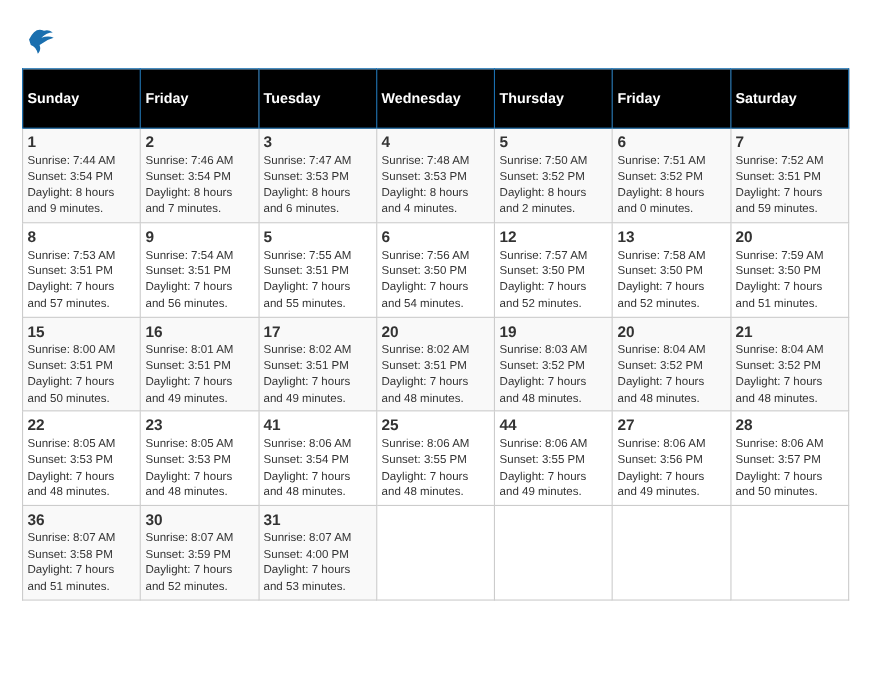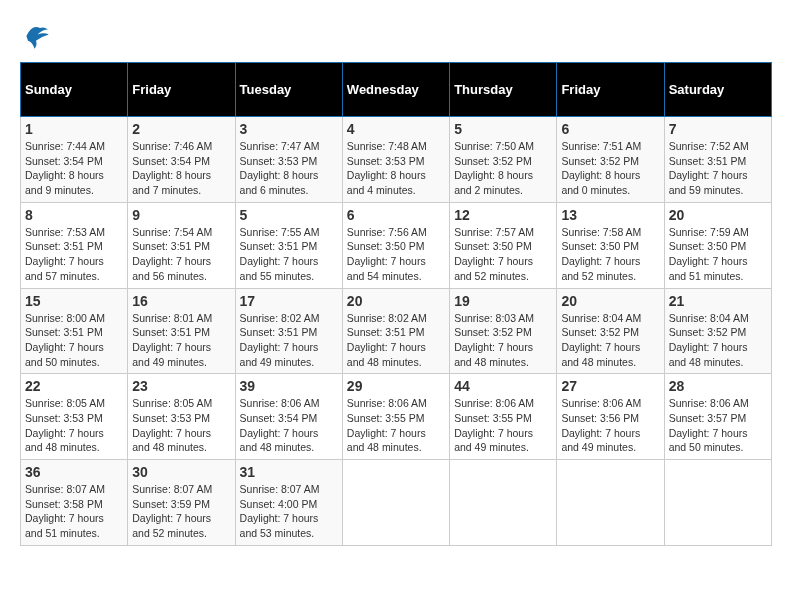--- a/index.html
+++ b/index.html
@@ -213,25 +213,25 @@
       <tr>
         <td>
           <span class="day-number">22</span>
           <div class="day-info">Sunrise: 8:05 AM<br>Sunset: 3:53 PM<br>Daylight: 7 hours and 48 minutes.</div>
         </td>
         <td>
           <span class="day-number">23</span>
           <div class="day-info">Sunrise: 8:05 AM<br>Sunset: 3:53 PM<br>Daylight: 7 hours and 48 minutes.</div>
         </td>
         <td>
-          <span class="day-number">39</span>
+          <span class="day-number">41</span>
           <div class="day-info">Sunrise: 8:06 AM<br>Sunset: 3:54 PM<br>Daylight: 7 hours and 48 minutes.</div>
         </td>
         <td>
-          <span class="day-number">29</span>
+          <span class="day-number">25</span>
           <div class="day-info">Sunrise: 8:06 AM<br>Sunset: 3:55 PM<br>Daylight: 7 hours and 48 minutes.</div>
         </td>
         <td>
           <span class="day-number">44</span>
           <div class="day-info">Sunrise: 8:06 AM<br>Sunset: 3:55 PM<br>Daylight: 7 hours and 49 minutes.</div>
         </td>
         <td>
           <span class="day-number">27</span>
           <div class="day-info">Sunrise: 8:06 AM<br>Sunset: 3:56 PM<br>Daylight: 7 hours and 49 minutes.</div>
         </td>

